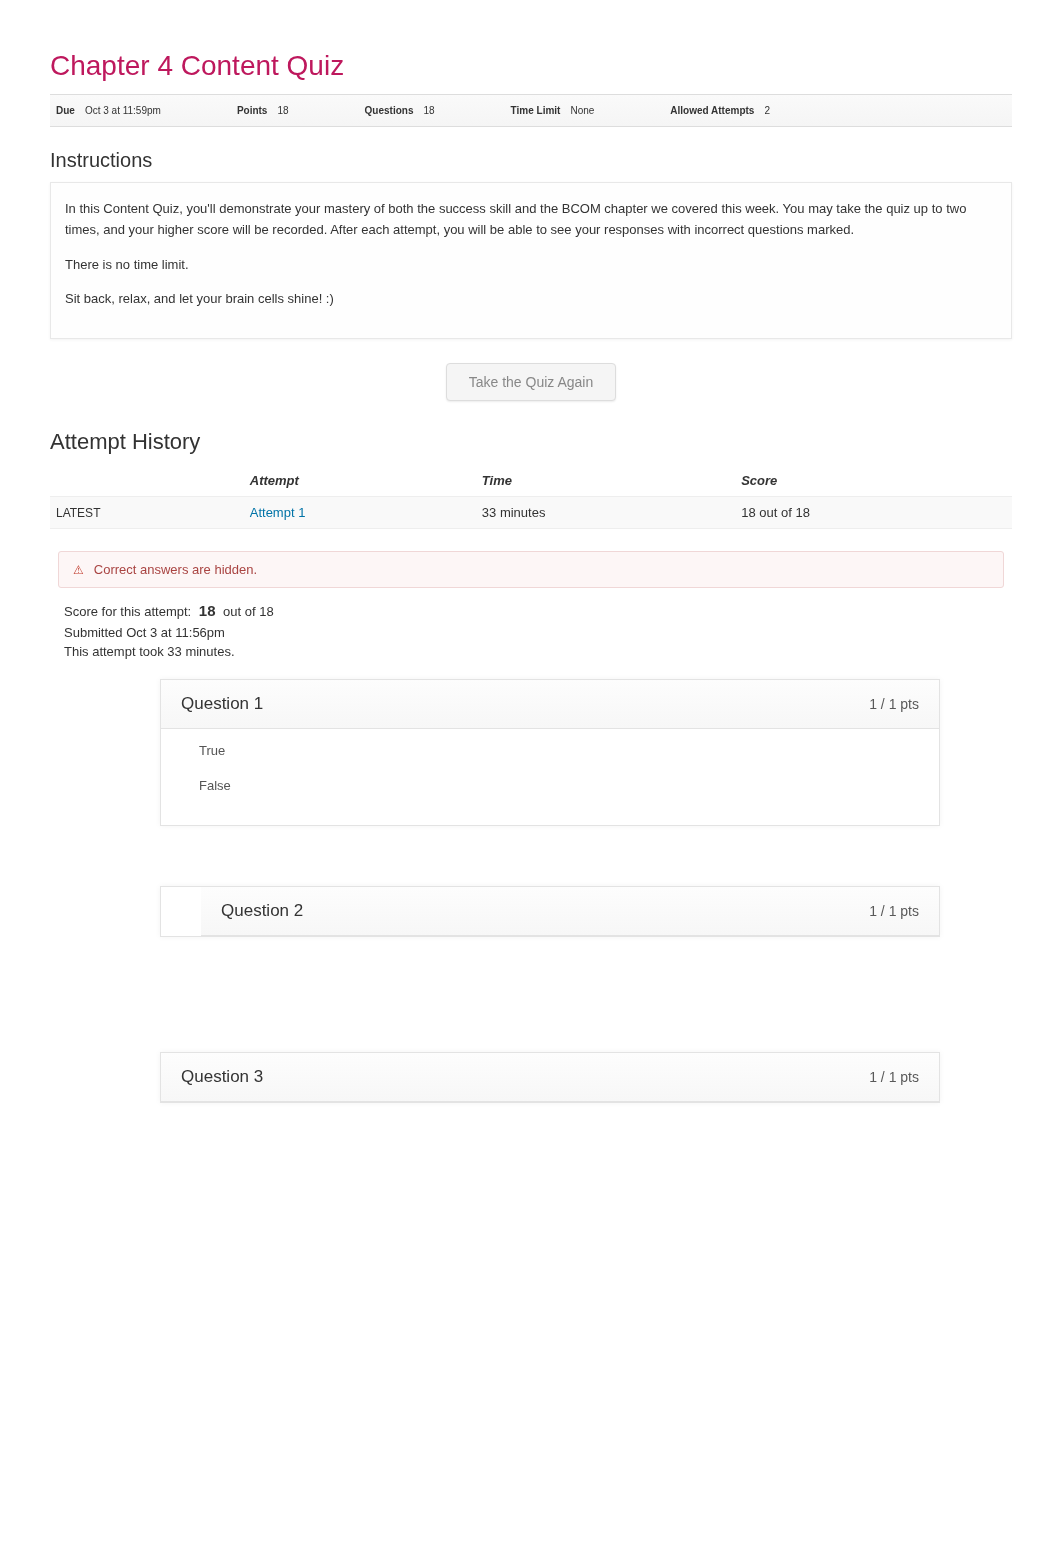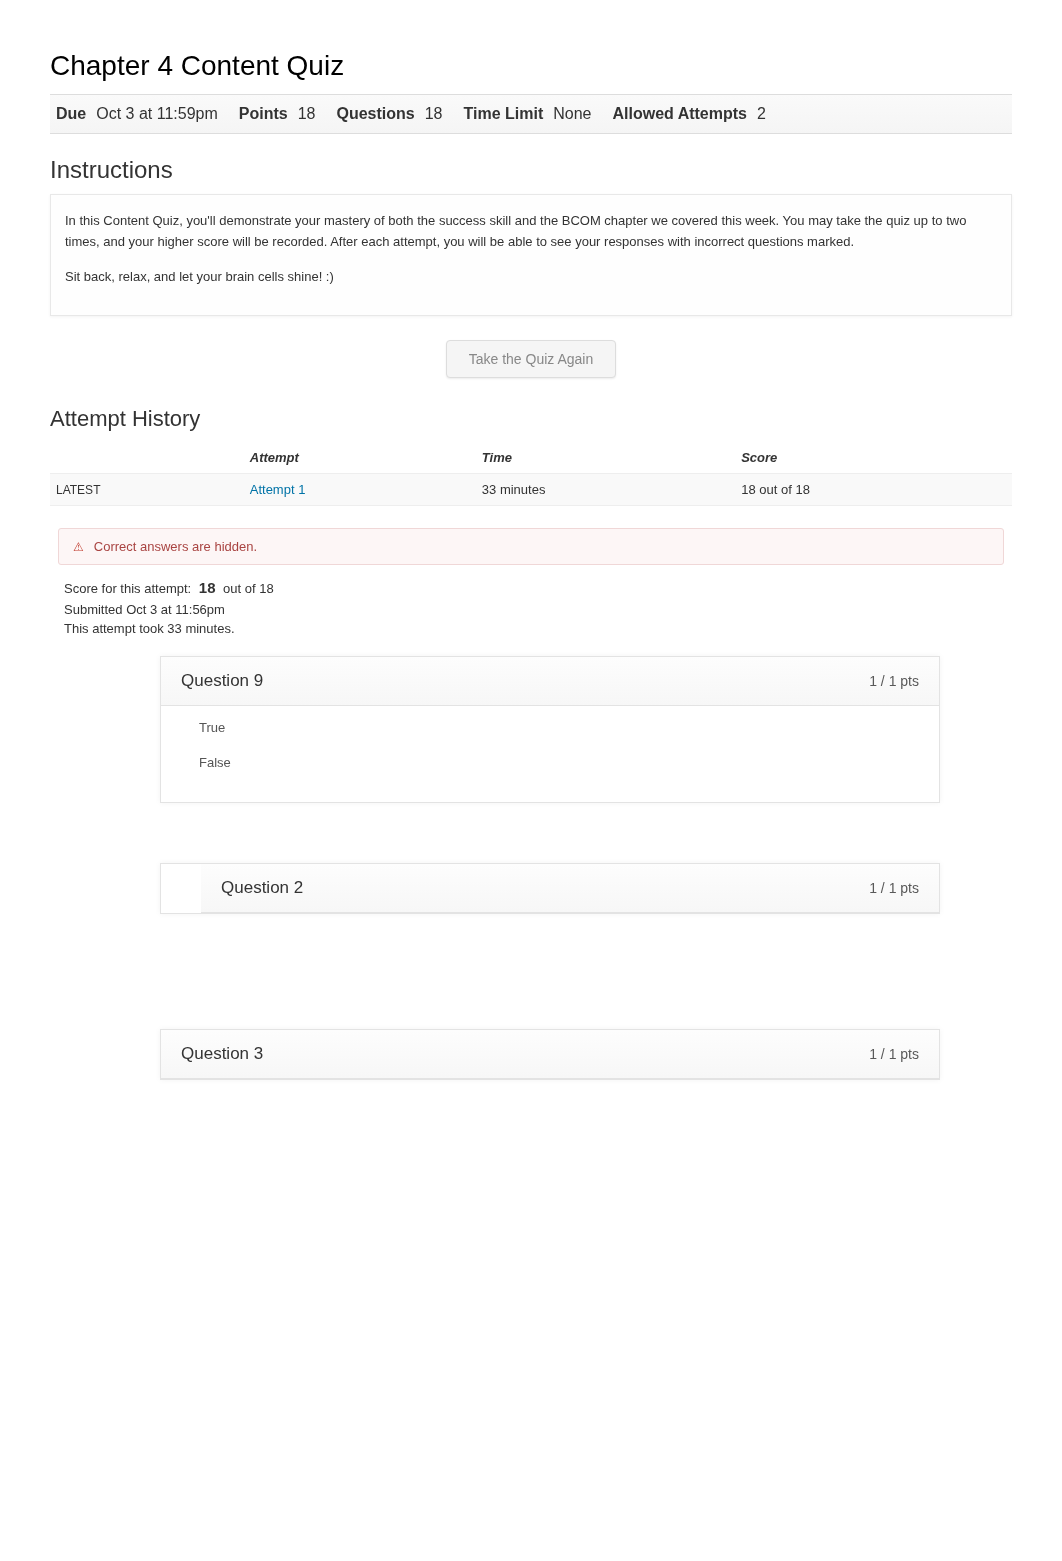--- a/index.html
+++ b/index.html
@@ -6,38 +6,38 @@
     body {
       font-family: "Helvetica Neue", Helvetica, Arial, sans-serif;
       background: #fff;
       color: #333;
       width: 1062px;
       padding: 50px 50px 100px 50px;
     }
     .quiz-title {
       font-size: 28px;
       font-weight: 400;
-      color: #000000;
+      color: #be185d;
       margin-bottom: 12px;
     }
     .quiz-meta {
       border-top: 1px solid #ddd;
       border-bottom: 1px solid #ddd;
       padding: 10px 6px;
       display: flex;
-      gap: 21px;
-      font-size: 16px;
+      gap: 76px;
+      font-size: 10px;
       background: linear-gradient(#fafafa, #f5f5f5);
       margin-bottom: 22px;
     }
     .meta-item { display: flex; gap: 10px; }
     .meta-label { font-weight: 700; color: #333; }
     .meta-value { color: #333; }
     .instructions-heading {
-      font-size: 24px;
+      font-size: 20px;
       font-weight: 400;
       margin-bottom: 10px;
     }
     .instructions-box {
       border: 1px solid #e8e8e8;
       background: #fefefe;
       padding: 16px 16px 28px 14px;
       font-size: 13px;
       line-height: 1.6;
       margin-bottom: 24px;
@@ -166,20 +166,21 @@
   </div>
   <div class="meta-item">
     <span class="meta-label">Allowed Attempts</span>
     <span class="meta-value">2</span>
   </div>
 </div>
 
 <h2 class="instructions-heading">Instructions</h2>
 <div class="instructions-box">
   <p>In this Content Quiz, you'll demonstrate your mastery of both the success skill and the BCOM chapter we covered this week. You may take the quiz up to two times, and your higher score will be recorded. After each attempt, you will be able to see your responses with incorrect questions marked.</p>
+  <p>There is no time limit.</p>
   <p>Sit back, relax, and let your brain cells shine! :)</p>
 </div>
 
 <div class="take-again-wrap">
   <button class="take-again-btn" disabled="">Take the Quiz Again</button>
 </div>
 
 <h2 class="attempt-history-heading">Attempt History</h2>
 
 <table class="history-table">
@@ -211,21 +212,21 @@
 <div class="score-summary">
   <span>Score for this attempt:</span>
   <span class="score-big">18</span>
   <span>out of 18</span>
 </div>
 <div class="submitted-line">Submitted Oct 3 at 11:56pm</div>
 <div class="duration-line">This attempt took 33 minutes.</div>
 
 <div class="question-block">
   <div class="question-header">
-    <span class="question-title">Question 9</span>
+    <span class="question-title">Question 1</span>
     <span class="question-pts">1 / 1 pts</span>
   </div>
   <div class="answer-list">
     <div class="answer-item">True</div>
     <div class="answer-item">False</div>
   </div>
 </div>
 
 <div class="question-block" style="margin-bottom:115px;padding-left:40px;">
   <div class="question-header">

